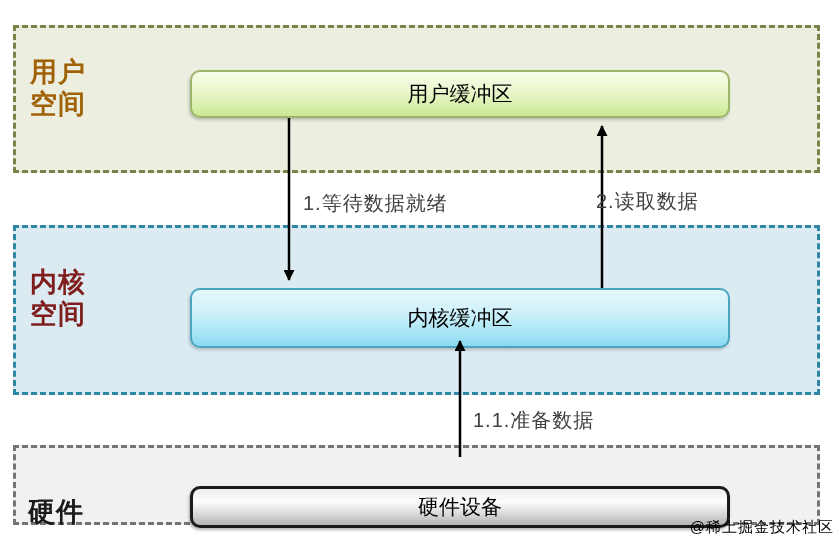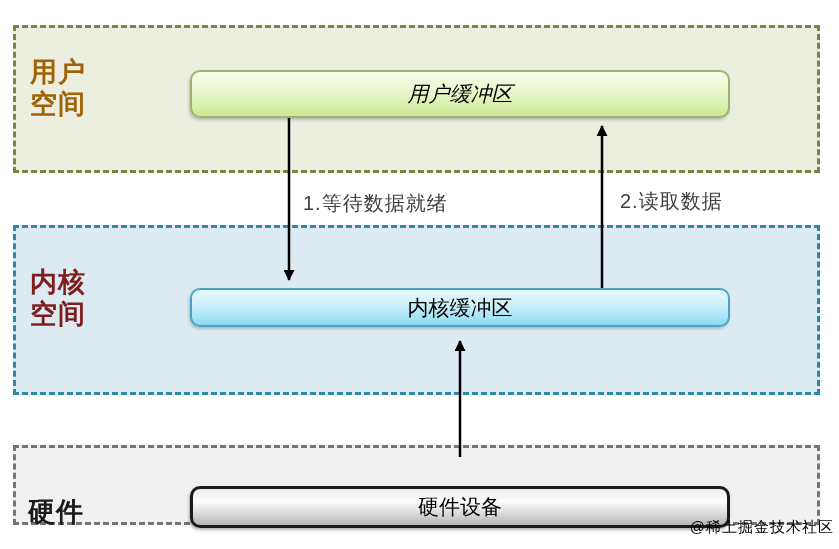--- a/index.html
+++ b/index.html
@@ -65,25 +65,24 @@
     font-size: 21px;
     font-weight: 500;
     color: #000000;
   }
   .node-user-buffer {
     top: 70px;
     height: 48px;
     border: 2px solid #9db56b;
     background: linear-gradient(180deg, #f7fdeb 0%, #ebf7cf 40%, #d8efaa 78%, #cbe795 100%);
     box-shadow: -1px 2px 3px rgba(0,0,0,0.22);
-    font-style: italic;
   }
   .node-kernel-buffer {
     top: 288px;
-    height: 39px;
+    height: 60px;
     border: 2px solid #4aa5c2;
     background: linear-gradient(180deg, #e4f8fc 0%, #cff1fa 40%, #a3e3f4 80%, #8cdaf0 100%);
     box-shadow: -1px 2px 3px rgba(0,0,0,0.20);
   }
   .node-hardware-device {
     top: 458px;
     height: 42px;
     border: 3px solid #1b1b1b;
     background: linear-gradient(180deg, #ededed 0%, #fcfcfc 35%, #d8d8d8 70%, #b5b5b5 100%);
     box-shadow: -1px 2px 3px rgba(0,0,0,0.30);
@@ -97,21 +96,21 @@
     pointer-events: none;
   }
   .flow-label {
     position: absolute;
     font-size: 20px;
     color: #404040;
     letter-spacing: 1px;
     white-space: nowrap;
   }
   .flow-label-wait    { left: 303px; top: 190px; }
-  .flow-label-read    { left: 620px; top: 188px; }
+  .flow-label-read    { left: 596px; top: 188px; }
   .flow-label-prepare { left: 473px; top: 407px; }
   
   .watermark {
     position: absolute;
     right: 5px;
     bottom: 12px;
     font-size: 15px;
     color: #000000;
     letter-spacing: 1px;
   }
@@ -147,16 +146,17 @@
         <path d="M0,0 L10,5 L0,10 Z" fill="#000000"></path>
       </marker>
     </defs>
     <line x1="289" y1="118" x2="289" y2="280" stroke="#000000" stroke-width="2.5" marker-end="url(#ah)"></line>
     <line x1="602" y1="288" x2="602" y2="126" stroke="#000000" stroke-width="2.5" marker-end="url(#ah)"></line>
     <line x1="460" y1="457" x2="460" y2="341" stroke="#000000" stroke-width="2.5" marker-end="url(#ah)"></line>
   </svg>
 
   <div class="flow-label flow-label-wait">1.等待数据就绪</div>
   <div class="flow-label flow-label-read">2.读取数据</div>
+  <div class="flow-label flow-label-prepare">1.1.准备数据</div>
 
   <div class="watermark">@稀土掘金技术社区</div>
 
 </div>
 
 </body></html>

